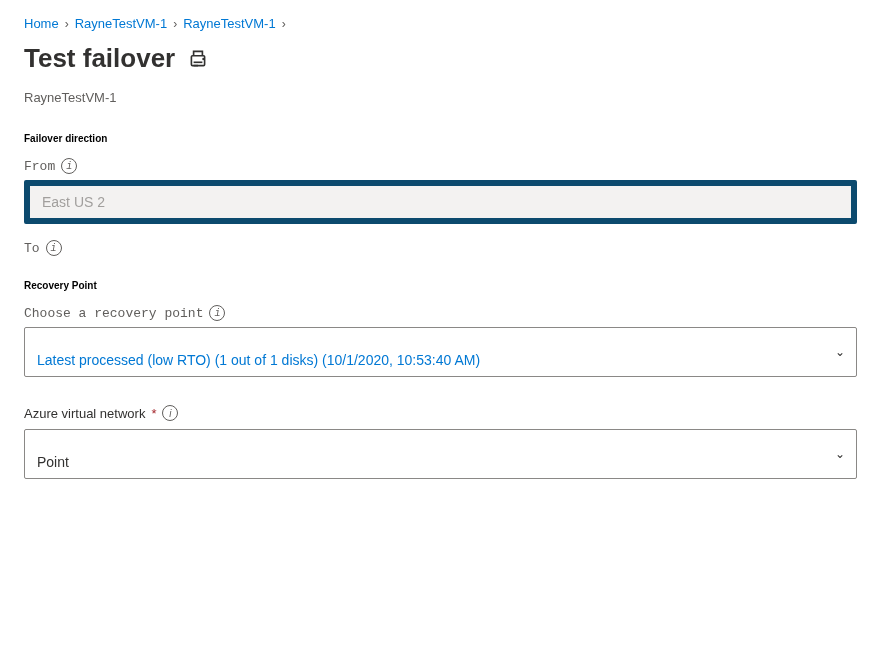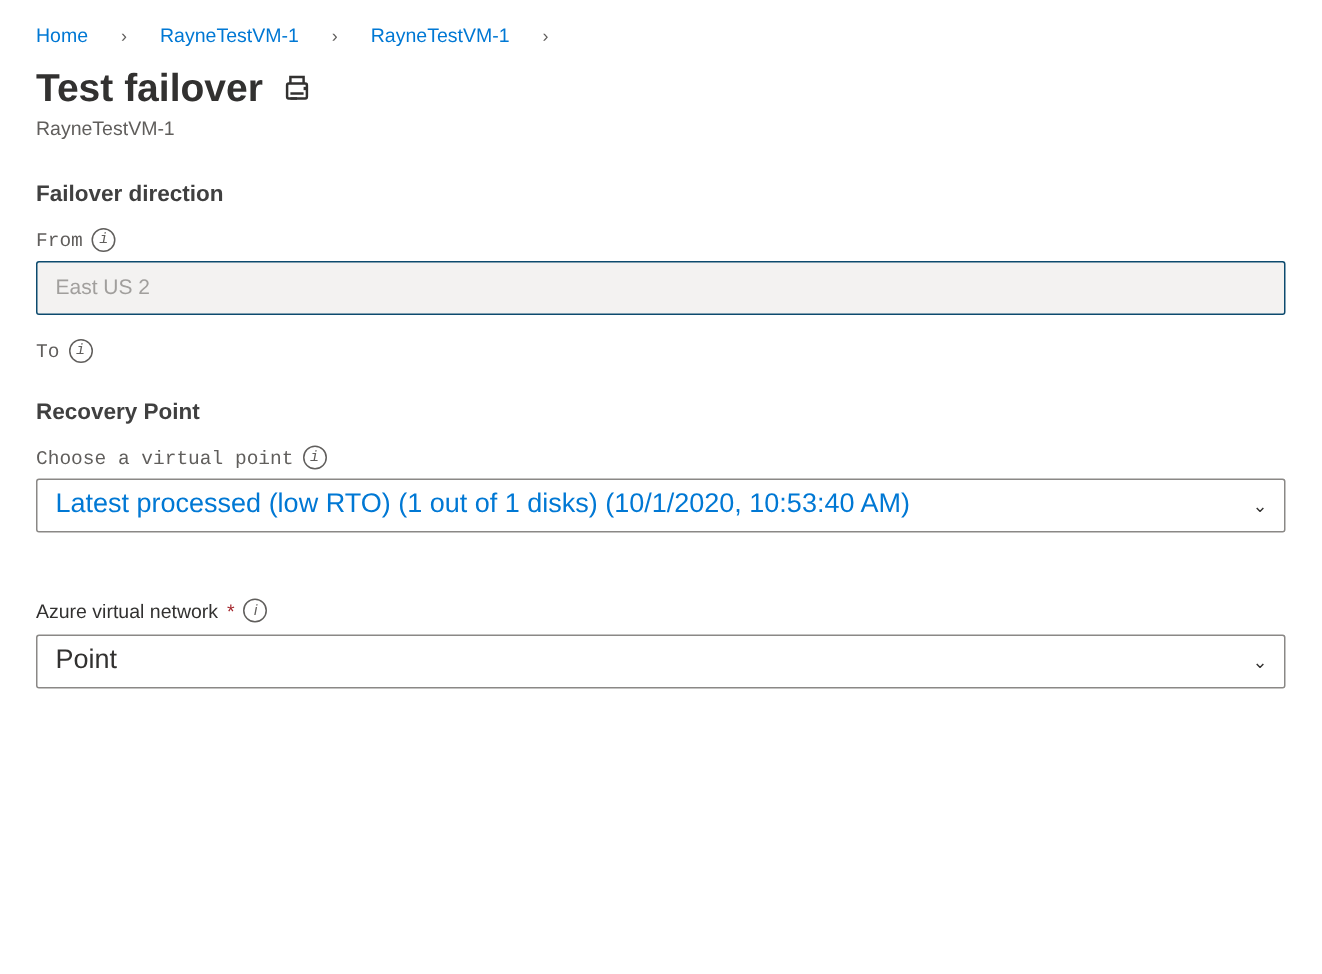--- a/index.html
+++ b/index.html
@@ -9,60 +9,60 @@
       color: #323130;
       font-size: 14px;
       padding: 16px 24px;
       width: 881px;
       min-height: 649px;
     }
 
     .breadcrumb {
       display: flex;
       align-items: center;
-      gap: 22px;
+      gap: 6px;
       font-size: 13px;
       margin-bottom: 12px;
     }
     .breadcrumb a {
       color: #0078d4;
       text-decoration: none;
     }
     .breadcrumb-sep {
       color: #605e5c;
       font-size: 12px;
     }
 
     .page-header {
       display: flex;
       align-items: center;
       gap: 12px;
-      margin-bottom: 4px;
+      margin-bottom: 16px;
     }
     .page-title {
       font-size: 26px;
       font-weight: 600;
       color: #323130;
     }
     .print-icon {
       width: 22px;
       height: 22px;
       cursor: pointer;
       color: #323130;
     }
     .page-subtitle {
       font-size: 13px;
       color: #605e5c;
       margin-bottom: 28px;
     }
 
     .section-label {
-      font-size: 15px;
+      font-size: 10px;
       font-weight: 600;
-      color: #404040;
+      color: #000000;
       margin-bottom: 14px;
     }
 
     .field-group {
       margin-bottom: 16px;
     }
 
     .field-label {
       display: flex;
       align-items: center;
@@ -85,42 +85,42 @@
       font-style: italic;
       color: #605e5c;
       cursor: pointer;
       flex-shrink: 0;
     }
 
     .field-readonly {
       width: 100%;
       padding: 8px 12px;
       background: #f3f2f1;
-      border: 1px solid #0c4a6e;
+      border: 6px solid #0c4a6e;
       color: #a19f9d;
       font-size: 14px;
       border-radius: 2px;
       min-height: 36px;
     }
 
     .section-divider {
       margin: 24px 0 4px 0;
     }
 
     .dropdown-container {
       position: relative;
       width: 100%;
     }
     .dropdown-box {
       width: 100%;
-      padding: 4px 40px 8px 12px;
+      padding: 24px 40px 8px 12px;
       border: 1px solid #8a8886;
       border-radius: 2px;
       background: #fff;
-      font-size: 18px;
+      font-size: 14px;
       color: #0078d4;
       cursor: pointer;
       display: flex;
       align-items: center;
       justify-content: space-between;
       min-height: 36px;
     }
     .dropdown-box.select-placeholder {
       color: #323130;
     }
@@ -133,21 +133,21 @@
       font-size: 12px;
       pointer-events: none;
     }
 
     .required-star {
       color: #a4262c;
       font-size: 13px;
     }
 
     .azure-vn-section {
-      margin-top: 44px;
+      margin-top: 28px;
     }
 
     .azure-vn-label {
       display: flex;
       align-items: center;
       gap: 6px;
       font-size: 13px;
       color: #323130;
       margin-bottom: 8px;
       font-weight: 400;
@@ -196,21 +196,21 @@
       <span class="info-icon">i</span>
     </div>
   </div>
 </div>
 
 <div class="section-divider">
   <div class="section-label">Recovery Point</div>
 
   <div class="field-group">
     <div class="field-label">
-      <span>Choose a virtual point</span>
+      <span>Choose a recovery point</span>
       <span class="info-icon">i</span>
     </div>
     <div class="dropdown-container">
       <div class="dropdown-box">
         <span>Latest processed (low RTO) (1 out of 1 disks) (10/1/2020, 10:53:40 AM)</span>
       </div>
       <span class="dropdown-chevron">⌄</span>
     </div>
   </div>
 </div>

